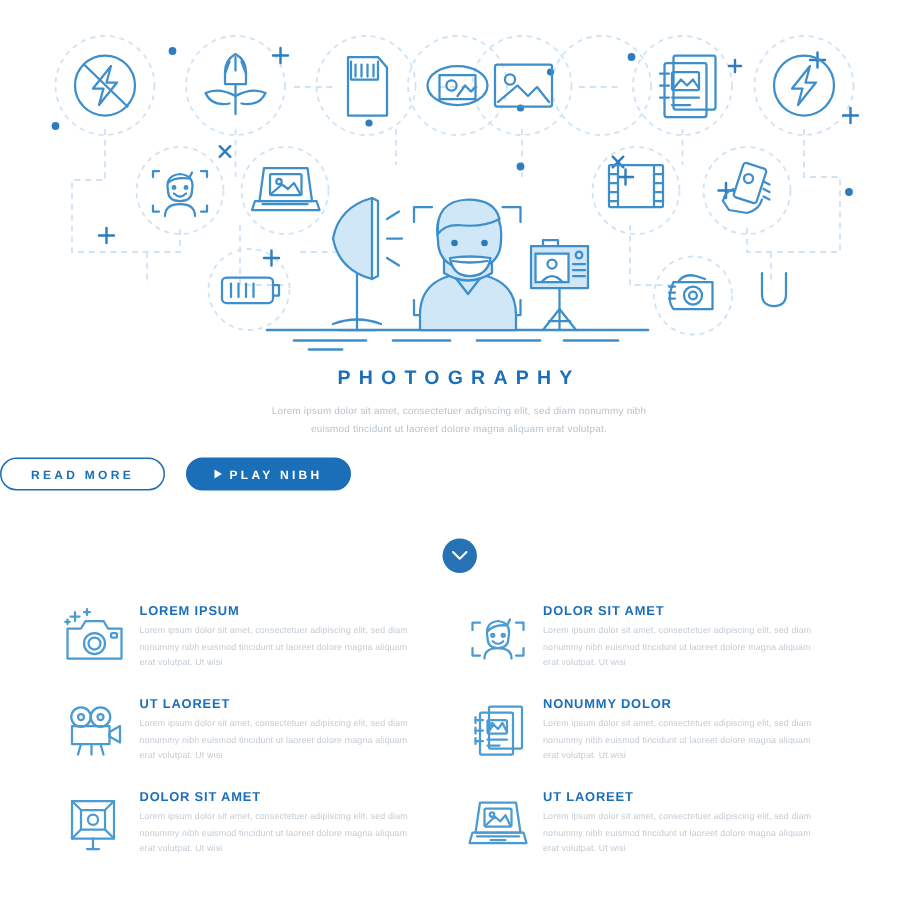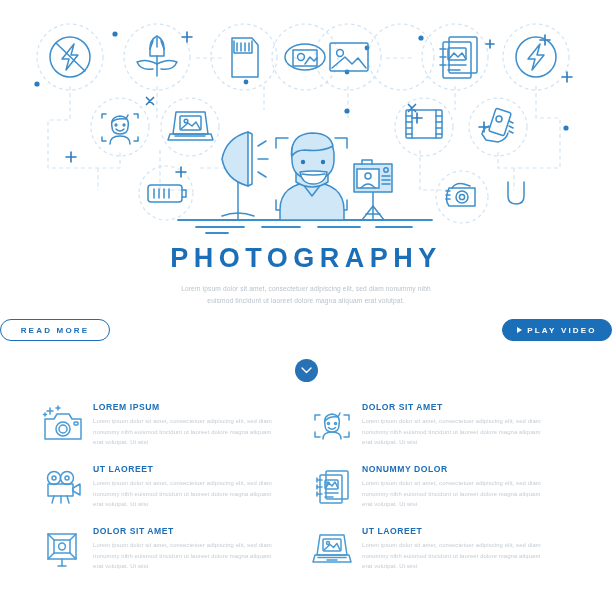--- a/index.html
+++ b/index.html
@@ -10,28 +10,28 @@
   }
   .page{position:relative;width:612px;height:612px;background:#fff;}
 
   
   .hero-illustration{position:absolute;left:0;top:0;width:612px;height:238px;}
   .hero-illustration svg{display:block;}
 
   
   .hero-text{position:absolute;left:0;top:245px;width:612px;text-align:center;}
   .hero-title{
-    font-size:27px;letter-spacing:5.5px;color:#1b6eb8;font-weight:bold;
+    font-size:13px;letter-spacing:5.5px;color:#1b6eb8;font-weight:bold;
     margin:0 0 11px 0;line-height:1;
   }
   .hero-sub{
     font-size:6.6px;color:#b9c3cc;line-height:1.75;margin:0 auto;
     width:250px;letter-spacing:.15px;
   }
-  .hero-buttons{margin-top:13px;display:flex;justify-content:space-between;gap:14px;}
+  .hero-buttons{margin-top:13px;display:flex;justify-content:flex-start;gap:14px;}
   .btn{
     font-size:8px;letter-spacing:2.2px;font-weight:bold;
     border-radius:40px;display:inline-flex;align-items:center;justify-content:center;
     box-sizing:border-box;cursor:pointer;user-select:none;
   }
   .btn-outline{
     width:110px;height:22px;border:1.6px solid #1b6eb8;color:#1b6eb8;background:#fff;
   }
   .btn-solid{
     width:110px;height:22px;background:#1b6eb8;color:#fff;border:1.6px solid #1b6eb8;
@@ -306,21 +306,21 @@
     </svg>
   </div>
 
   <div class="hero-text">
     <h1 class="hero-title">PHOTOGRAPHY</h1>
     <p class="hero-sub">Lorem ipsum dolor sit amet, consectetuer adipiscing elit, sed diam nonummy nibh euismod tincidunt ut laoreet dolore magna aliquam erat volutpat.</p>
     <div class="hero-buttons">
       <button class="btn btn-outline">READ MORE</button>
       <button class="btn btn-solid">
         <span class="play-tri"></span>
-        <span>PLAY VIDEO</span>
+        <span>PLAY NIBH</span>
       </button>
     </div>
   </div>
 
   <div class="scroll-circle">
     <svg width="11" height="7" viewBox="0 0 11 7">
       <path d="M1 1 L5.5 5.5 L10 1" fill="none" stroke="#ffffff" stroke-width="1.4" stroke-linecap="round" stroke-linejoin="round"></path>
     </svg>
   </div>
 

